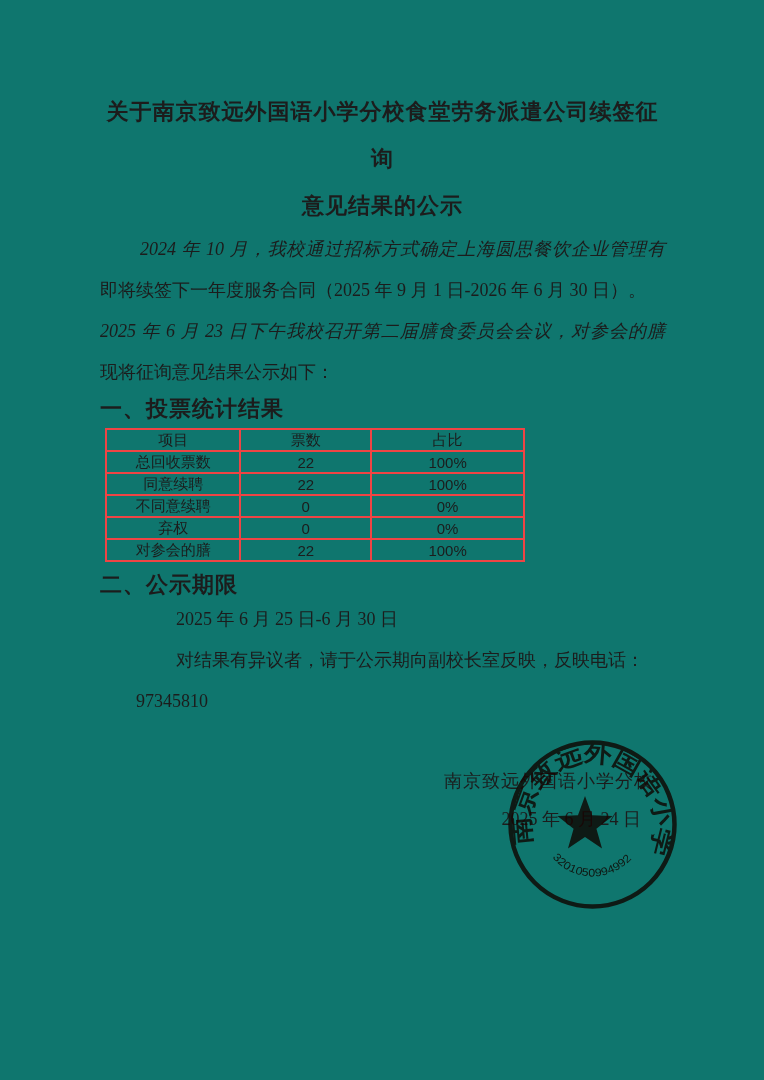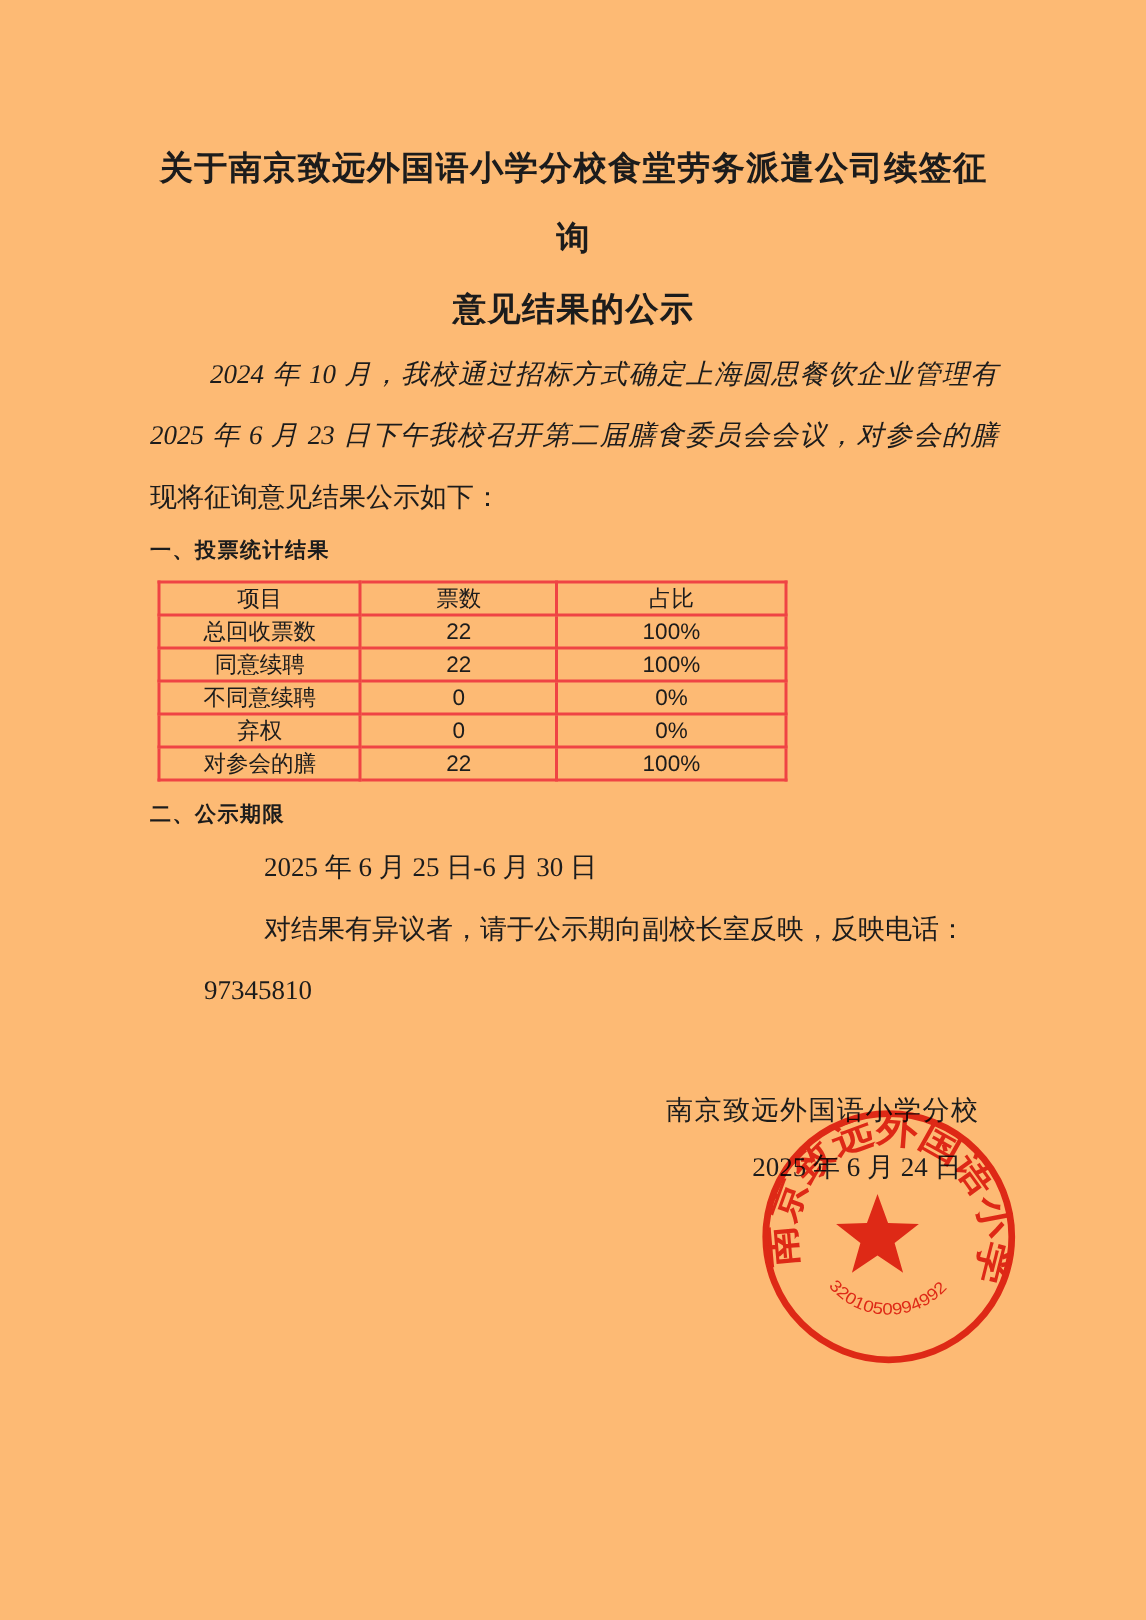--- a/index.html
+++ b/index.html
@@ -1,19 +1,19 @@
 <!DOCTYPE html>
 <html lang="zh"><head>
 <meta charset="utf-8">
 <style>
   html,body{margin:0;padding:0;background:#ffffff;}
   .page{
     position:relative;
     width:764px;height:1080px;
-    background:#fdba74;
+    background:#0f766e;
     overflow:hidden;
     color:#1c1c1c;
     font-family:"Liberation Serif","DejaVu Serif",serif;
   }
   .doc{
     position:absolute;
     left:100px;top:88px;
     width:565px;
   }
   .doc-title{
@@ -33,21 +33,21 @@
     white-space:normal;
     text-align:justify;
     text-align-last:justify;
     text-justify:inter-character;
     font-style:italic;
   }
   .indent{padding-left:40px;}
   .sec-heading{
     margin-top:2px;
     font-family:Liberation Serif, serif;
-    font-size:14px;
+    font-size:22px;
     font-weight:700;
     line-height:28px;
     letter-spacing:1px;
   }
   .sec-heading.h2{margin-top:9px;}
   table.vote{
     margin-top:5px;
     margin-left:5px;
     border-collapse:collapse;
     width:420px;
@@ -100,20 +100,21 @@
 <div class="page">
   <div class="doc">
 
     <div class="doc-title">
       <div>关于南京致远外国语小学分校食堂劳务派遣公司续签征询</div>
       <div>意见结果的公示</div>
     </div>
 
     <div class="para">
       <div class="line just indent">2024 年 10 月，我校通过招标方式确定上海圆思餐饮企业管理有</div>
+      <div class="line">即将续签下一年度服务合同（2025 年 9 月 1 日-2026 年 6 月 30 日）。</div>
       <div class="line just">2025 年 6 月 23 日下午我校召开第二届膳食委员会会议，对参会的膳</div>
       <div class="line">现将征询意见结果公示如下：</div>
     </div>
 
     <div class="sec-heading">一、投票统计结果</div>
 
     <table class="vote">
       <thead>
         <tr>
           <th style="width:142px">项目</th>

